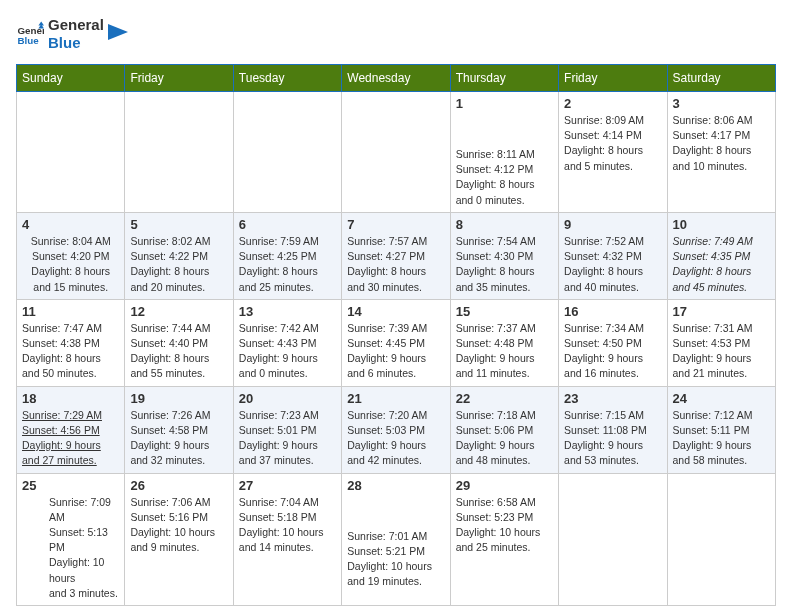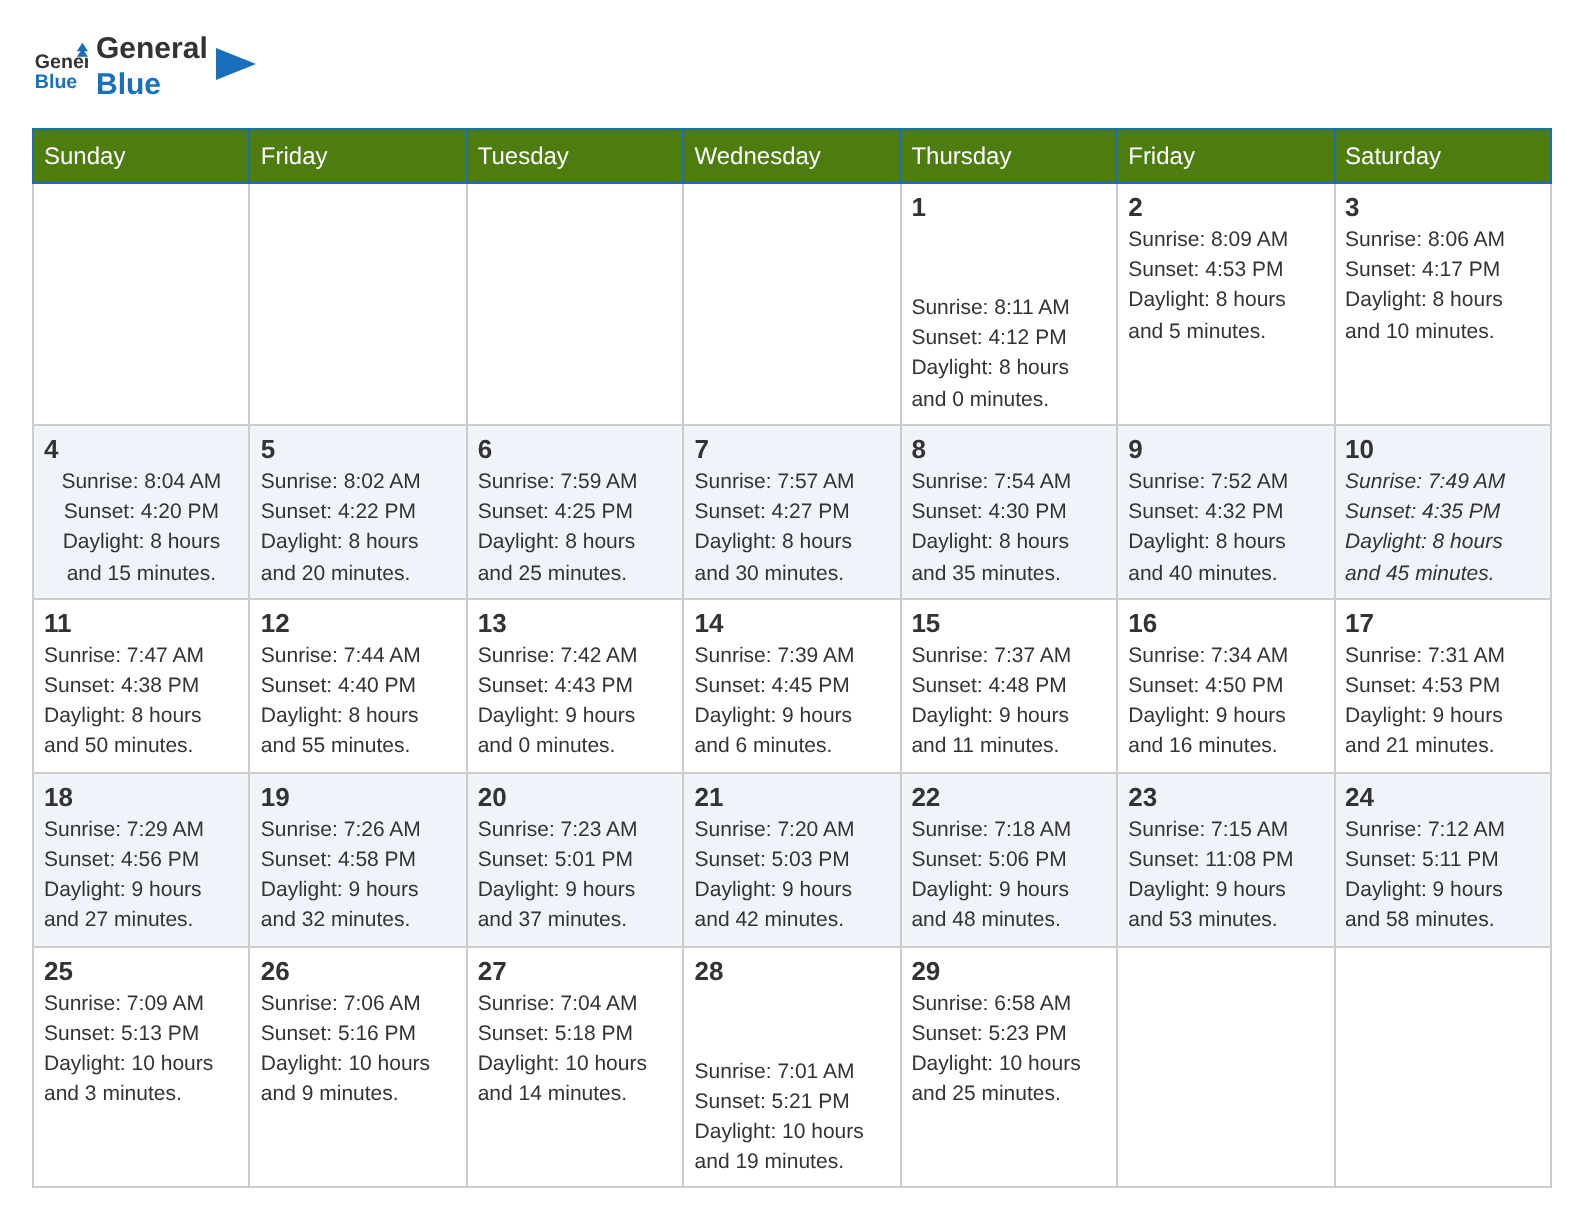--- a/index.html
+++ b/index.html
@@ -126,21 +126,21 @@
         <td>
           <span class="day-number">1</span>
           <div class="day-info" style="white-space: pre-line; margin-top: 36px;">Sunrise: 8:11 AM
 Sunset: 4:12 PM
 Daylight: 8 hours
 and 0 minutes.</div>
         </td>
         <td>
           <span class="day-number">2</span>
           <div class="day-info" style="white-space: pre-line;">Sunrise: 8:09 AM
-Sunset: 4:53 PM
+Sunset: 4:14 PM
 Daylight: 8 hours
 and 5 minutes.</div>
         </td>
         <td>
           <span class="day-number">3</span>
           <div class="day-info" style="white-space: pre-line;">Sunrise: 8:06 AM
 Sunset: 4:17 PM
 Daylight: 8 hours
 and 10 minutes.</div>
         </td>
@@ -243,21 +243,21 @@
           <span class="day-number">17</span>
           <div class="day-info" style="white-space: pre-line;">Sunrise: 7:31 AM
 Sunset: 4:53 PM
 Daylight: 9 hours
 and 21 minutes.</div>
         </td>
       </tr>
       <tr>
         <td>
           <span class="day-number">18</span>
-          <div class="day-info" style="white-space: pre-line;">Sunrise: 7:29 AM
+          <div class="day-info" style="white-space: pre-line; text-decoration: underline;">Sunrise: 7:29 AM
 Sunset: 4:56 PM
 Daylight: 9 hours
 and 27 minutes.</div>
         </td>
         <td>
           <span class="day-number">19</span>
           <div class="day-info" style="white-space: pre-line;">Sunrise: 7:26 AM
 Sunset: 4:58 PM
 Daylight: 9 hours
 and 32 minutes.</div>
@@ -294,21 +294,21 @@
           <span class="day-number">24</span>
           <div class="day-info" style="white-space: pre-line;">Sunrise: 7:12 AM
 Sunset: 5:11 PM
 Daylight: 9 hours
 and 58 minutes.</div>
         </td>
       </tr>
       <tr>
         <td>
           <span class="day-number">25</span>
-          <div class="day-info" style="white-space: pre-line;">Sunrise: 7:09 AM
+          <div class="day-info" style="white-space: pre-line; margin-left: 27px;">Sunrise: 7:09 AM
 Sunset: 5:13 PM
 Daylight: 10 hours
 and 3 minutes.</div>
         </td>
         <td>
           <span class="day-number">26</span>
           <div class="day-info" style="white-space: pre-line;">Sunrise: 7:06 AM
 Sunset: 5:16 PM
 Daylight: 10 hours
 and 9 minutes.</div>

